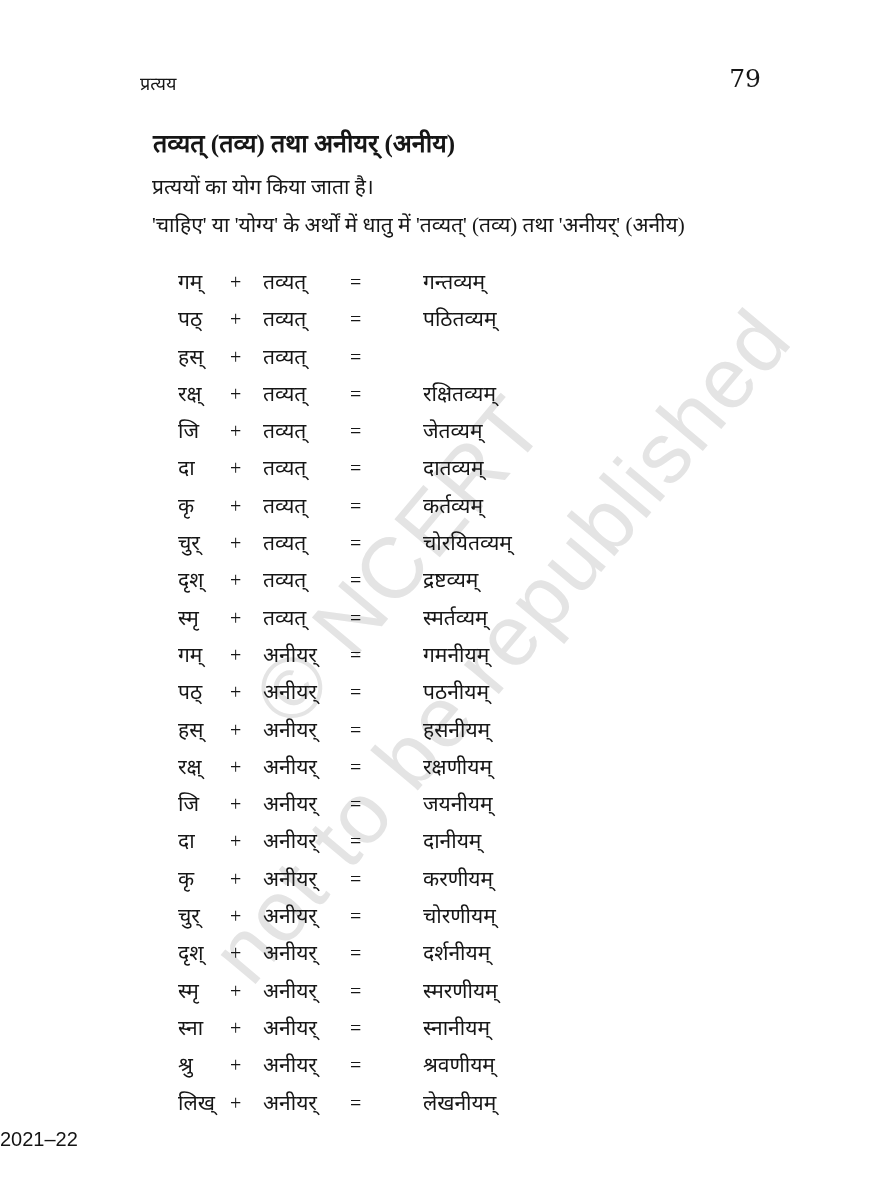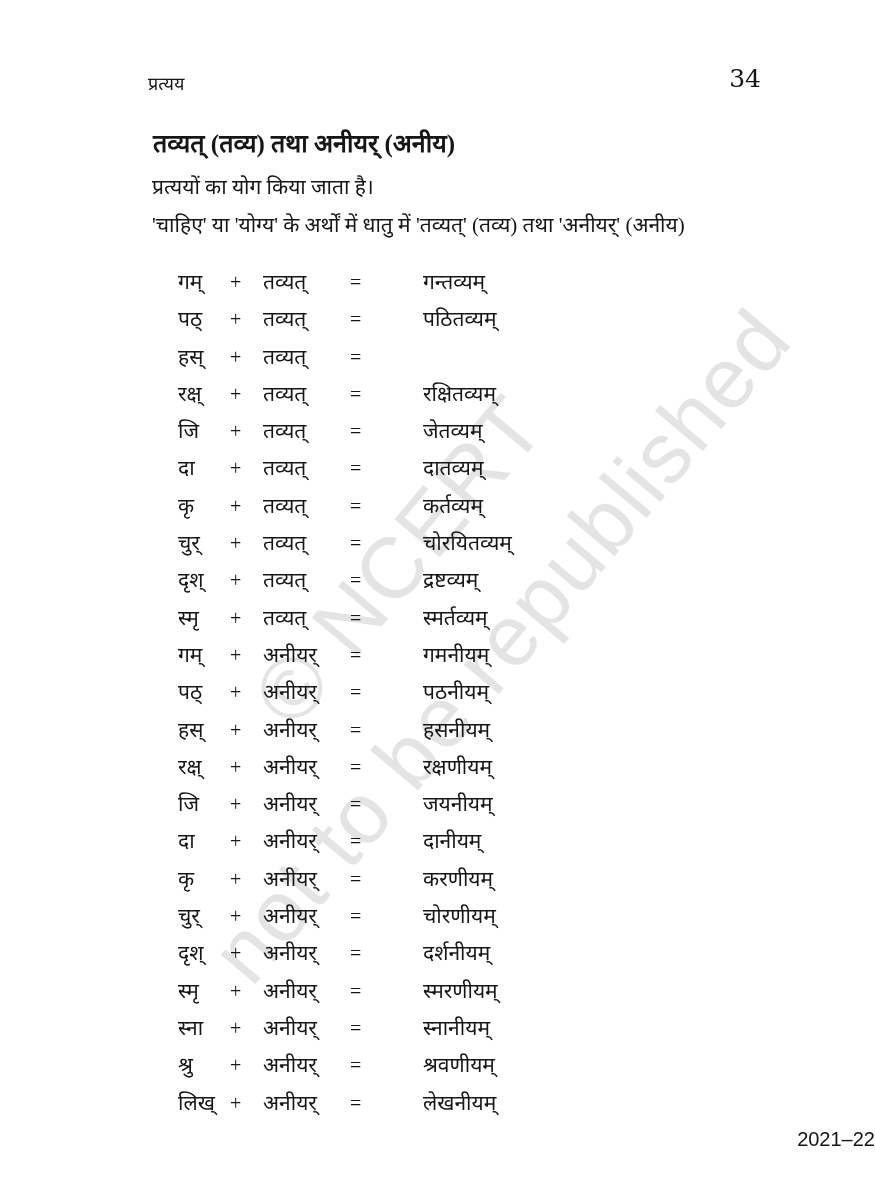--- a/index.html
+++ b/index.html
@@ -30,21 +30,21 @@
     line-height: 1.55;
     letter-spacing: 2px;
     white-space: nowrap;
     pointer-events: none;
     z-index: 0;
   }
 
   .content { position: relative; z-index: 1; }
 
   .running-head {
-    position: absolute; left: 148px; top: 72px;
+    position: absolute; left: 140px; top: 72px;
     font-size: 18px; line-height: 24px;
   }
   .page-number {
     position: absolute; right: 114px; top: 64px;
     font-size: 25px; line-height: 30px;
     font-family: "DejaVu Serif", serif;
   }
   .section-heading {
     position: absolute; left: 153px; top: 127px;
     font-size: 25px; line-height: 34px;
@@ -68,40 +68,40 @@
     height: 37.3px;
     line-height: 37.3px;
     font-size: 21px;
     white-space: nowrap;
   }
   .prow .cell { min-width: 0; }
   .prow .op { font-size: 20px; }
 
   .footer-year {
     position: absolute; left: 0; right: 0; top: 1126px;
-    text-align: right;
+    text-align: left;
     font-family: "Liberation Sans", sans-serif;
     font-size: 20px; line-height: 26px;
     color: #141414;
   }
 </style>
 </head>
 <body>
 
 <div class="page">
 
   <div class="watermark" style="color: rgb(228, 228, 228);">
     <div>© NCERT</div>
     <div>not to be republished</div>
   </div>
 
   <div class="content">
 
     <div class="running-head">प्रत्यय</div>
-    <div class="page-number">34</div>
+    <div class="page-number">79</div>
 
     <div class="section-heading">तव्यत् (तव्य) तथा अनीयर् (अनीय)</div>
 
     <div class="intro">
       <div>प्रत्ययों का योग किया जाता है।</div>
       <div>'चाहिए' या 'योग्य' के अर्थों में धातु में 'तव्यत्' (तव्य) तथा 'अनीयर्' (अनीय)</div>
     </div>
 
     <div class="pratyaya-table">
   <div class="prow">

